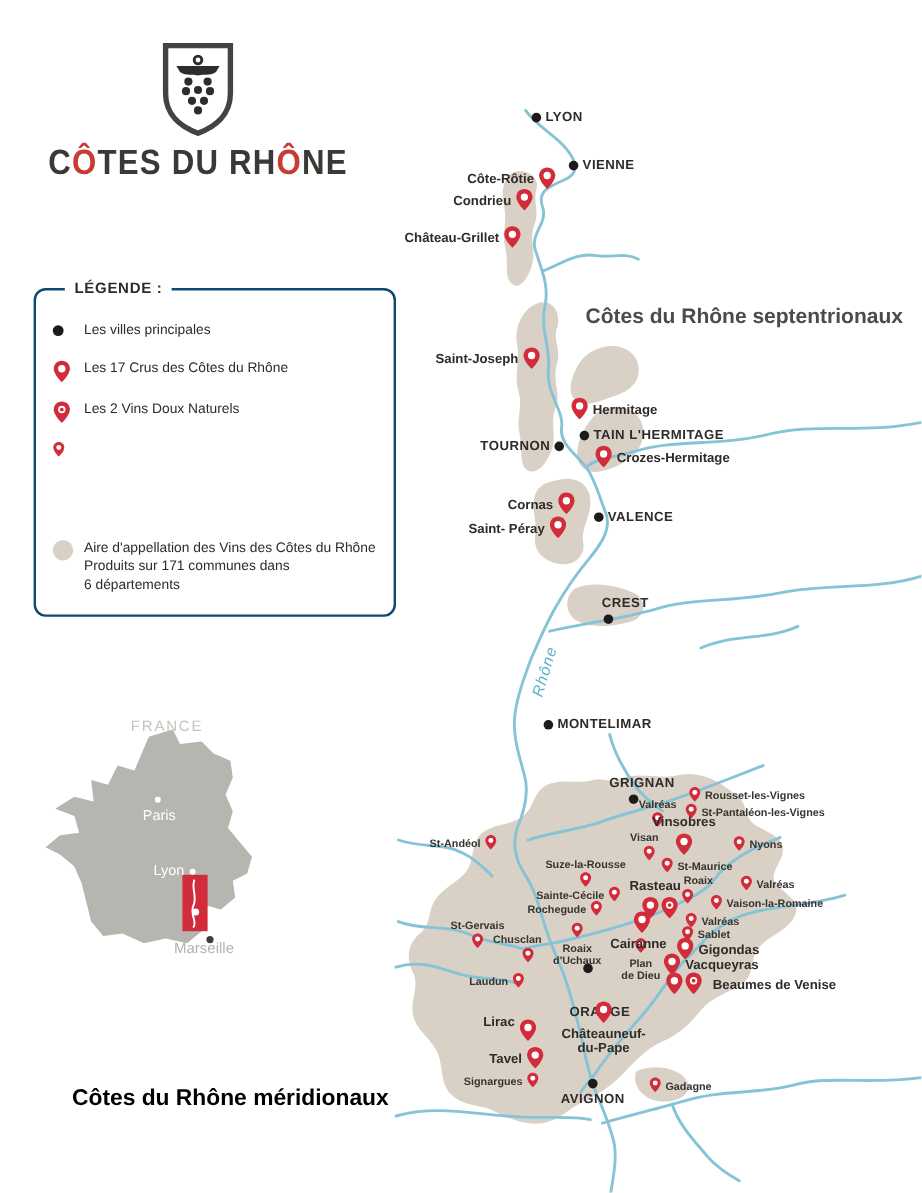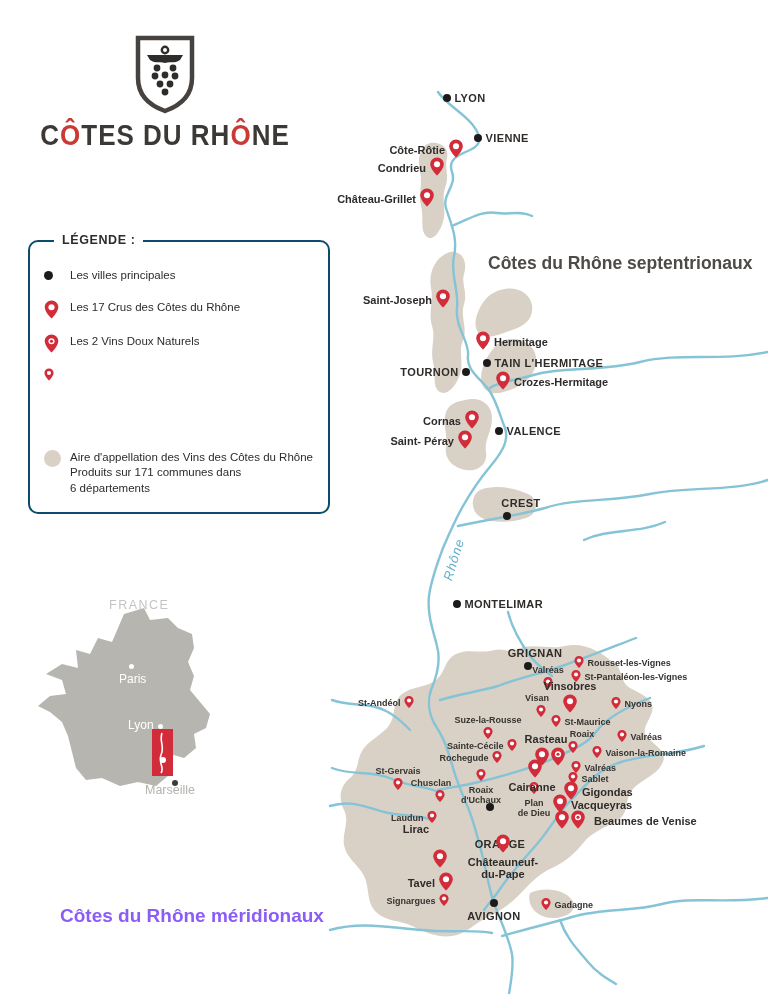--- a/index.html
+++ b/index.html
@@ -36,21 +36,21 @@
   #inset-title { position:absolute; left:81px; top:6px; font-size:12.5px; letter-spacing:1.5px;
     color:#c6c4c0; font-weight:400; }
   #inset-paris-dot,#inset-lyon-dot { position:absolute; width:5px; height:5px; border-radius:50%; background:#fff; }
   #inset-marseille-dot { position:absolute; width:6px; height:6px; border-radius:50%; background:#3e3b39; }
   #inset-marseille { color:#b5b3ae; font-size:12.5px; }
 
   
   #region-north { position:absolute; left:488px; top:253px; font-size:17.5px; font-weight:600;
     color:#4e4a47; white-space:nowrap; }
   #region-south { position:absolute; left:60px; top:905px; font-size:19px; font-weight:600;
-    color:#8b5cf6; white-space:nowrap; }
+    color:#000000; white-space:nowrap; }
   #river-label { position:absolute; left:432px; top:552px; font-size:13px; font-style:italic;
     color:#5fafc8; letter-spacing:1px; transform:rotate(-73deg); transform-origin:center; }
 
   
   .pin-wrap { position:absolute; transform:translate(-50%,-58%); display:flex; gap:1px;
     align-items:flex-start; }
   .city-dot { display:block; width:8px; height:8px; border-radius:50%; background:#1d1b1a; }
   .city-wrap { transform:translate(-50%,-50%); }
   .map-label { position:absolute; white-space:pre-line; }
   .city-label { font-size:11px; font-weight:700; letter-spacing:.4px; color:#2e2b29;
@@ -481,21 +481,21 @@
           <circle cx="7" cy="6.9" r="1.5" fill="#d22b39"></circle>
         </svg>
       </div>
       <div class="map-label cru-label" style="left: 594px; top: 821px; transform: translateY(-50%);">Beaumes de Venise</div>
       <div class="pin-wrap" style="left: 440px; top: 860px;">
         <svg width="15" height="19" viewBox="0 0 14 18">
           <path d="M7 .5C3.4.5.6 3.3.6 6.9.6 11.6 7 17.5 7 17.5s6.4-5.9 6.4-10.6C13.4 3.3 10.6.5 7 .5z" fill="#d22b39"></path>
           <circle cx="7" cy="6.9" r="2.9" fill="#fff"></circle>
         </svg>
       </div>
-      <div class="map-label cru-label" style="left: 429px; top: 829px; transform: translate(-100%, -50%); text-align: right;">Lirac</div>
+      <div class="map-label cru-label" style="left: 429px; top: 852px; transform: translate(-100%, -50%); text-align: right;">Lirac</div>
       <div class="pin-wrap" style="left: 446px; top: 883px;">
         <svg width="15" height="19" viewBox="0 0 14 18">
           <path d="M7 .5C3.4.5.6 3.3.6 6.9.6 11.6 7 17.5 7 17.5s6.4-5.9 6.4-10.6C13.4 3.3 10.6.5 7 .5z" fill="#d22b39"></path>
           <circle cx="7" cy="6.9" r="2.9" fill="#fff"></circle>
         </svg>
       </div>
       <div class="map-label cru-label" style="left: 435px; top: 883px; transform: translate(-100%, -50%); text-align: right;">Tavel</div>
       <div class="pin-wrap" style="left: 503px; top: 845px;">
         <svg width="15" height="19" viewBox="0 0 14 18">
           <path d="M7 .5C3.4.5.6 3.3.6 6.9.6 11.6 7 17.5 7 17.5s6.4-5.9 6.4-10.6C13.4 3.3 10.6.5 7 .5z" fill="#d22b39"></path>

